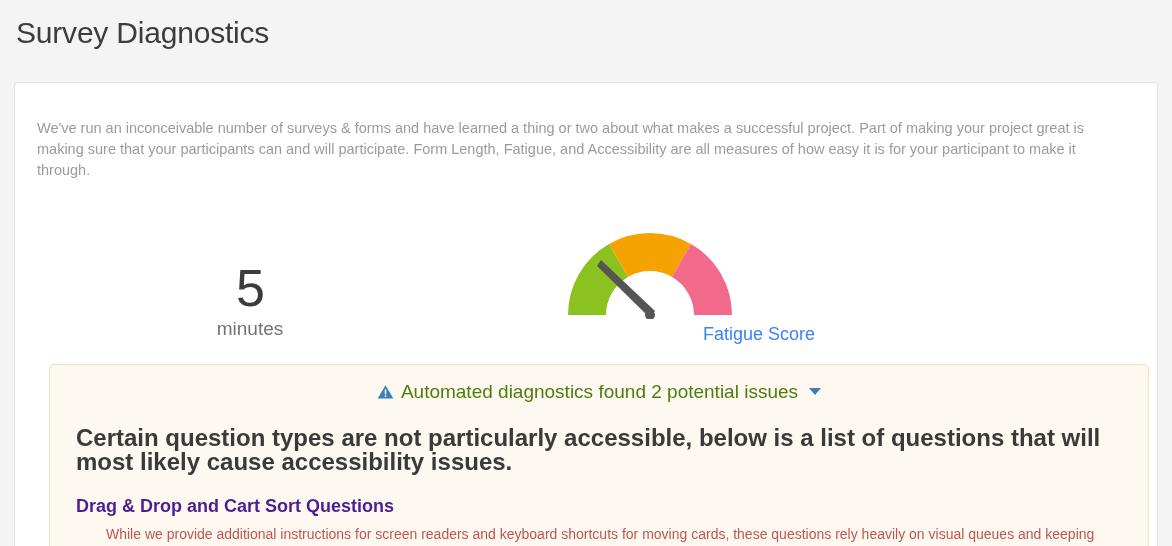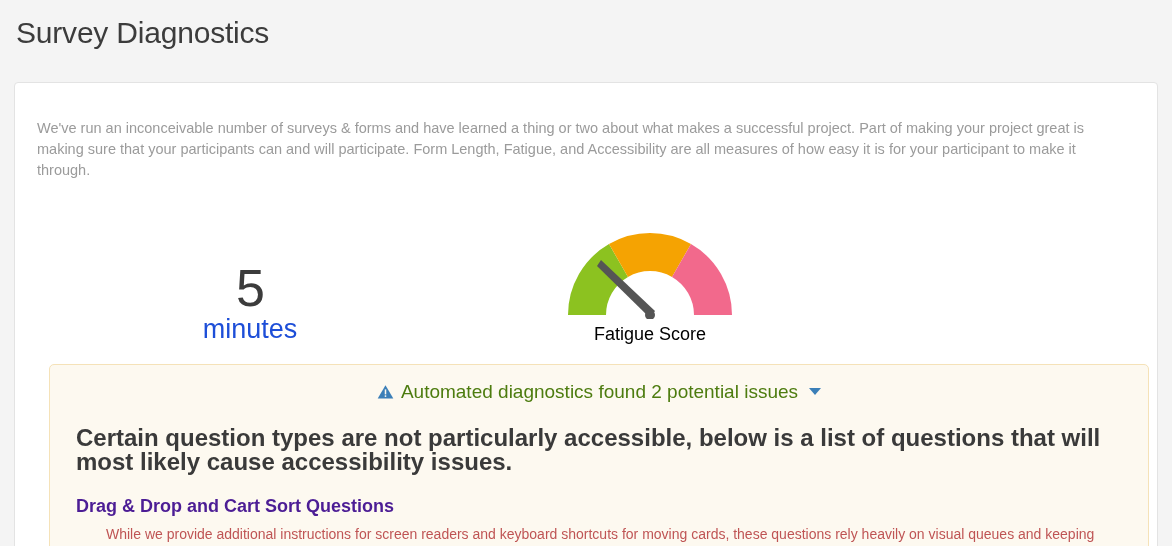--- a/index.html
+++ b/index.html
@@ -60,36 +60,37 @@
   .metric-gauge  { width: 330px; }
 
   .big-number {
     font-size: 52px;
     line-height: 50px;
     color: #3c3c3c;
     font-weight: 400;
     letter-spacing: -1px;
   }
   .unit {
-    font-size: 27px;
+    font-size: 19px;
     line-height: 32px;
-    color: #1d4ed8;
+    color: #737373;
     font-weight: 400;
   }
   .metric-caption {
     font-size: 16.5px;
     line-height: 22px;
     color: #3c3c3c;
     margin-top: 2px;
   }
   .gauge-caption {
     font-size: 18px;
     line-height: 22px;
-    color: #000000;
+    color: #3b82f6;
     margin-top: 4px;
+    text-align: right;
   }
   .gauge-wrap {
     width: 168px;
     height: 92px;
     margin: 0 auto;
     position: relative;
   }
   .gauge-wrap svg { display: block; }
 
   

